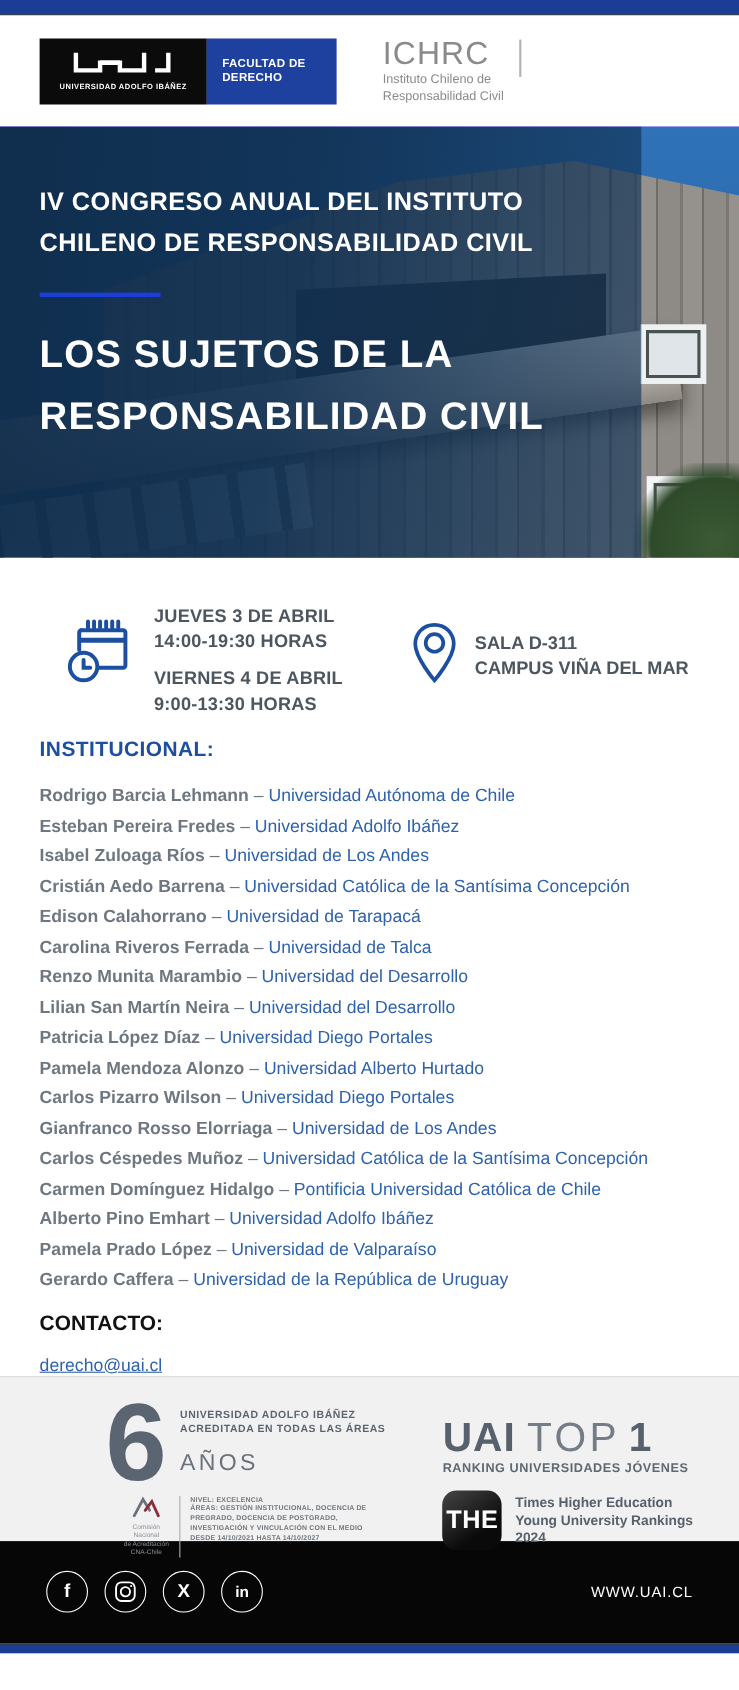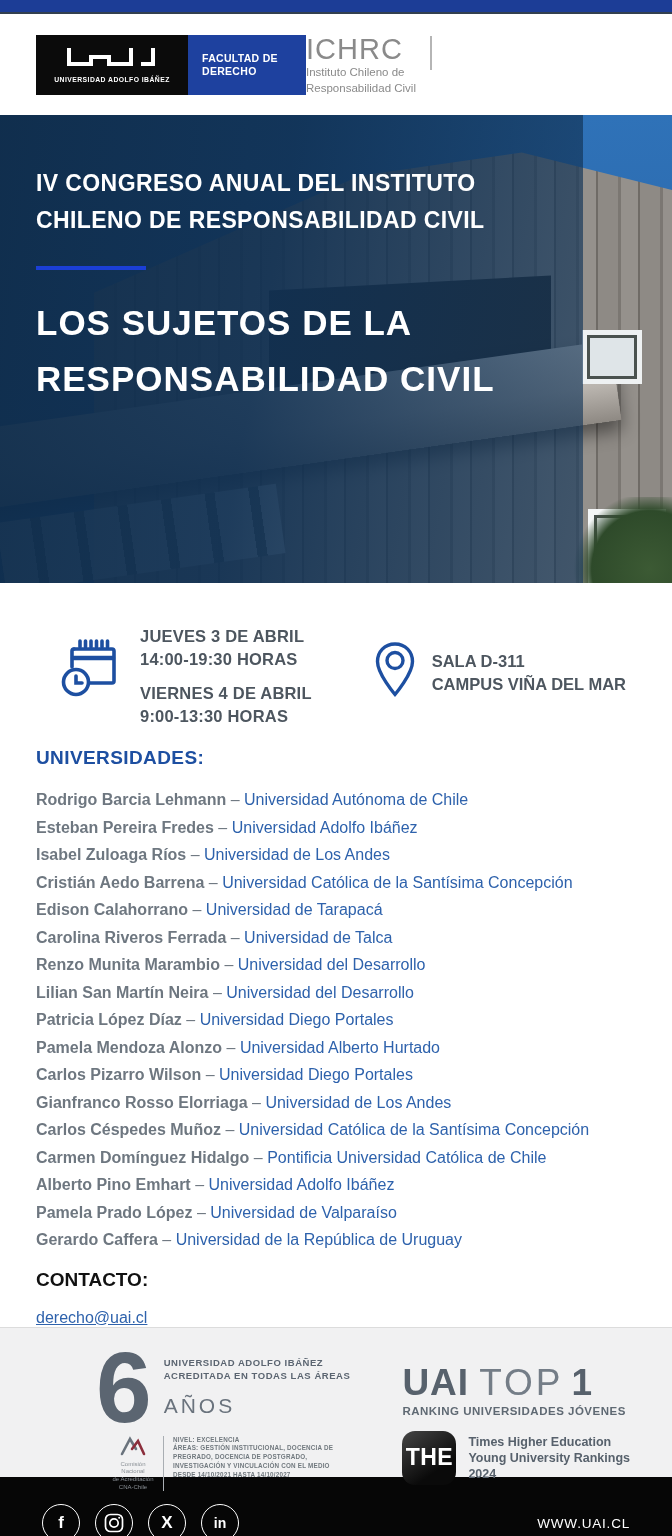--- a/index.html
+++ b/index.html
@@ -10,28 +10,28 @@
   .bar-top { height:14px; background:var(--bar_blue); border-bottom:2px solid #33404f; }
   .bar-bottom { height:9px; background:var(--bar_blue); border-top:2px solid #2b3b54; }
 
   
   .header { height:101px; display:flex; align-items:center; padding:0 0 0 36px; background:#fff; }
   .uai-lockup { display:flex; height:60px; }
   .uai-black { width:152px; background:#0b0b0b; color:#fff; display:flex; flex-direction:column; justify-content:center; align-items:center; padding:6px 8px 7px; }
   .uai-black svg { display:block; }
   .uai-name { font-size:6.8px; font-weight:bold; letter-spacing:.45px; margin-top:4px; white-space:nowrap; }
   .uai-blue { width:118px; background:var(--faculty_blue); color:#fff; display:flex; flex-direction:column; justify-content:center; padding-left:14px; font-size:10.5px; font-weight:bold; letter-spacing:.3px; line-height:13px; }
-  .ichrc { color:var(--logo_gray); display:flex; }
+  .ichrc { margin-left:42px; color:var(--logo_gray); display:flex; }
   .ichrc-main { }
   .ichrc-acronym { font-size:29px; letter-spacing:1px; line-height:30px; }
   .ichrc-sub { font-size:11.5px; line-height:15px; margin-top:1px; }
   .ichrc-pipe { width:0; border-left:2px solid #b5b5b5; height:34px; margin:2px 0 0 14px; }
 
   
-  .hero { position:relative; height:468px; overflow:hidden; background:#8b5cf6; }
+  .hero { position:relative; height:392px; overflow:hidden; background:#8b5cf6; }
   .ph { position:absolute; }
   .sky { inset:0; background:linear-gradient(180deg,#2f72b8 0%, #2a66a8 60%, #275f9e 100%); }
   .facade { left:14%; top:0; right:0; bottom:0;
     background:repeating-linear-gradient(90deg,#8e8a85 0 20px,#7b7772 20px 23px,#95918c 23px 40px,#6f6b66 40px 42px);
     clip-path:polygon(0 38%, 46% 13%, 74% 8%, 100% 16%, 100% 100%, 0 100%); }
   .cantilever { left:40%; top:36%; width:42%; height:25%; background:#2a2927; transform:skewY(-3deg); }
   .walkway { left:-6%; top:58%; width:98%; height:17%; transform:rotate(-8deg);
     background:linear-gradient(180deg,#d6d2cc 0%, #b9b4ae 55%, #8e8983 100%); box-shadow:0 10px 18px rgba(0,0,0,.45); }
   .winrow { left:0; bottom:2%; width:42%; height:15%; transform:rotate(-8deg); opacity:.85;
     background:repeating-linear-gradient(90deg,#cfd6da 0 34px,#596260 34px 44px); }
@@ -186,21 +186,21 @@
         </svg>
       </div>
       <div class="loc">
         <div>SALA D-311</div>
         <div>CAMPUS VIÑA DEL MAR</div>
       </div>
     </div>
   </section>
 
   <section class="content">
-    <h2 class="p-heading">UNIVERSIDADES:</h2>
+    <h2 class="p-heading">INSTITUCIONAL:</h2>
     <div class="plist">
 
         <div class="prow">
           <span class="pname">Rodrigo Barcia Lehmann</span>
           <span class="pdash"> – </span>
           <span class="puni">Universidad Autónoma de Chile</span>
         </div>
 
         <div class="prow">
           <span class="pname">Esteban Pereira Fredes</span>

